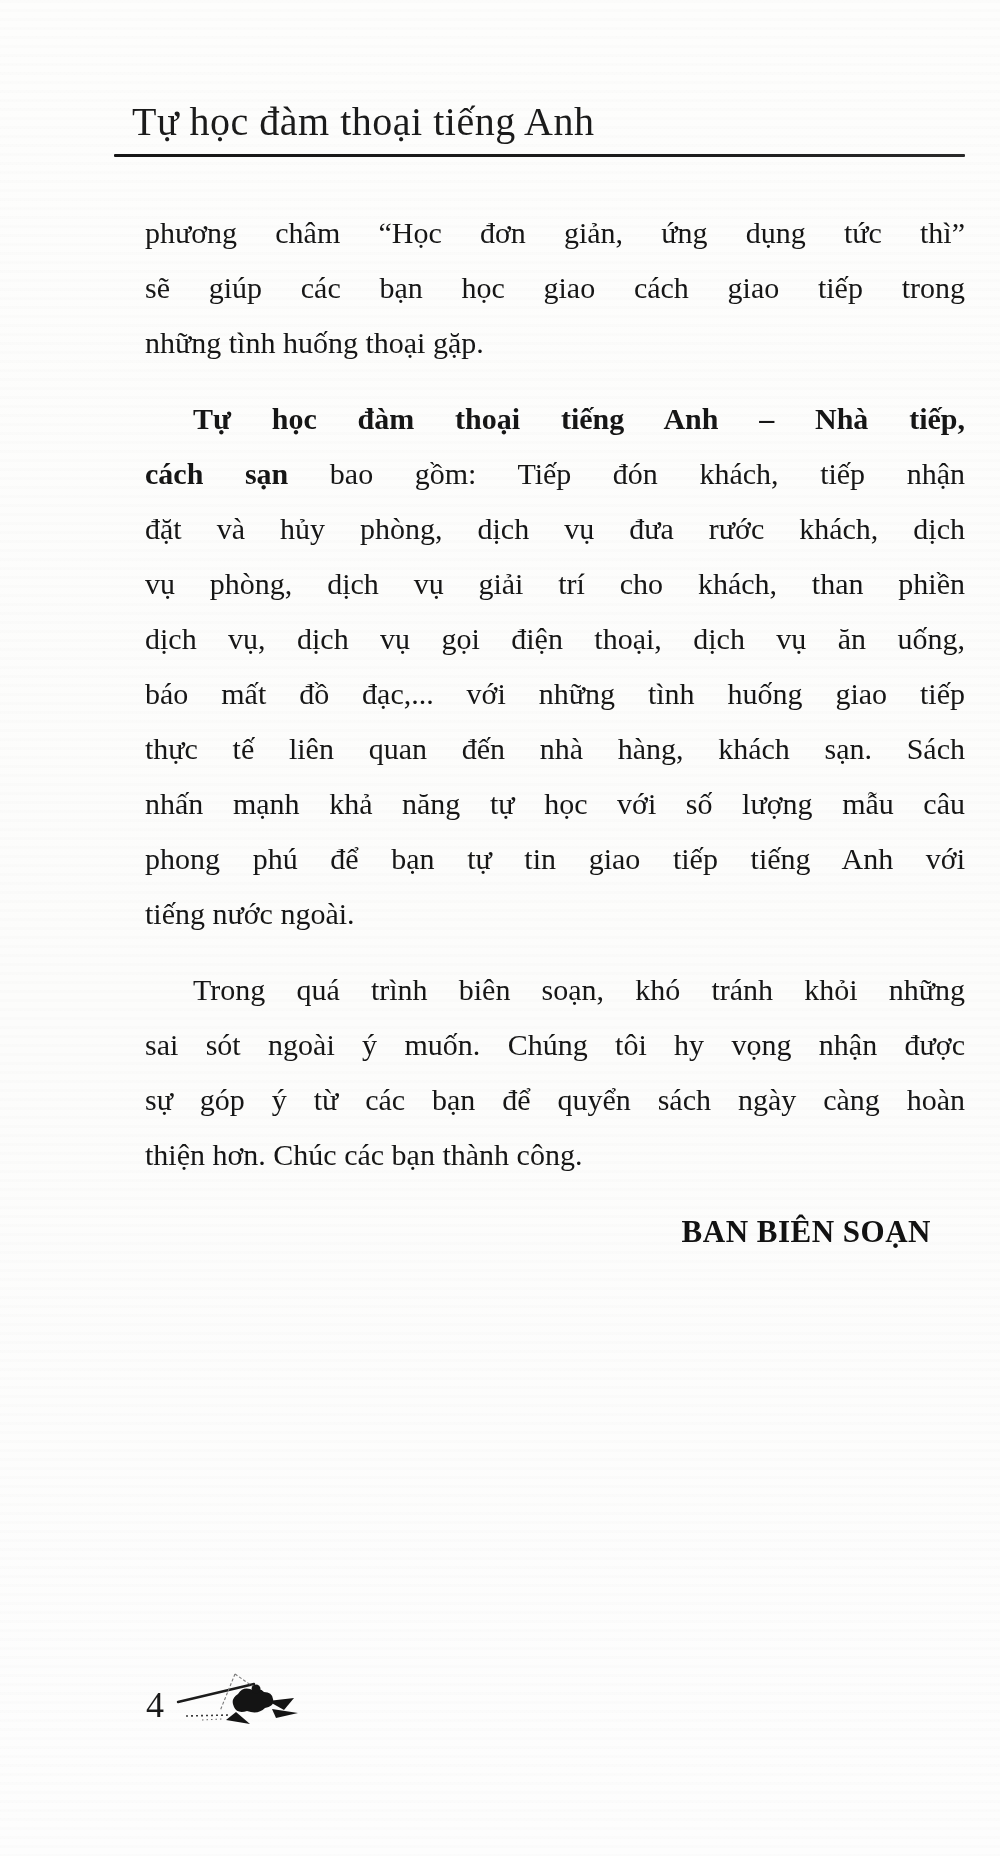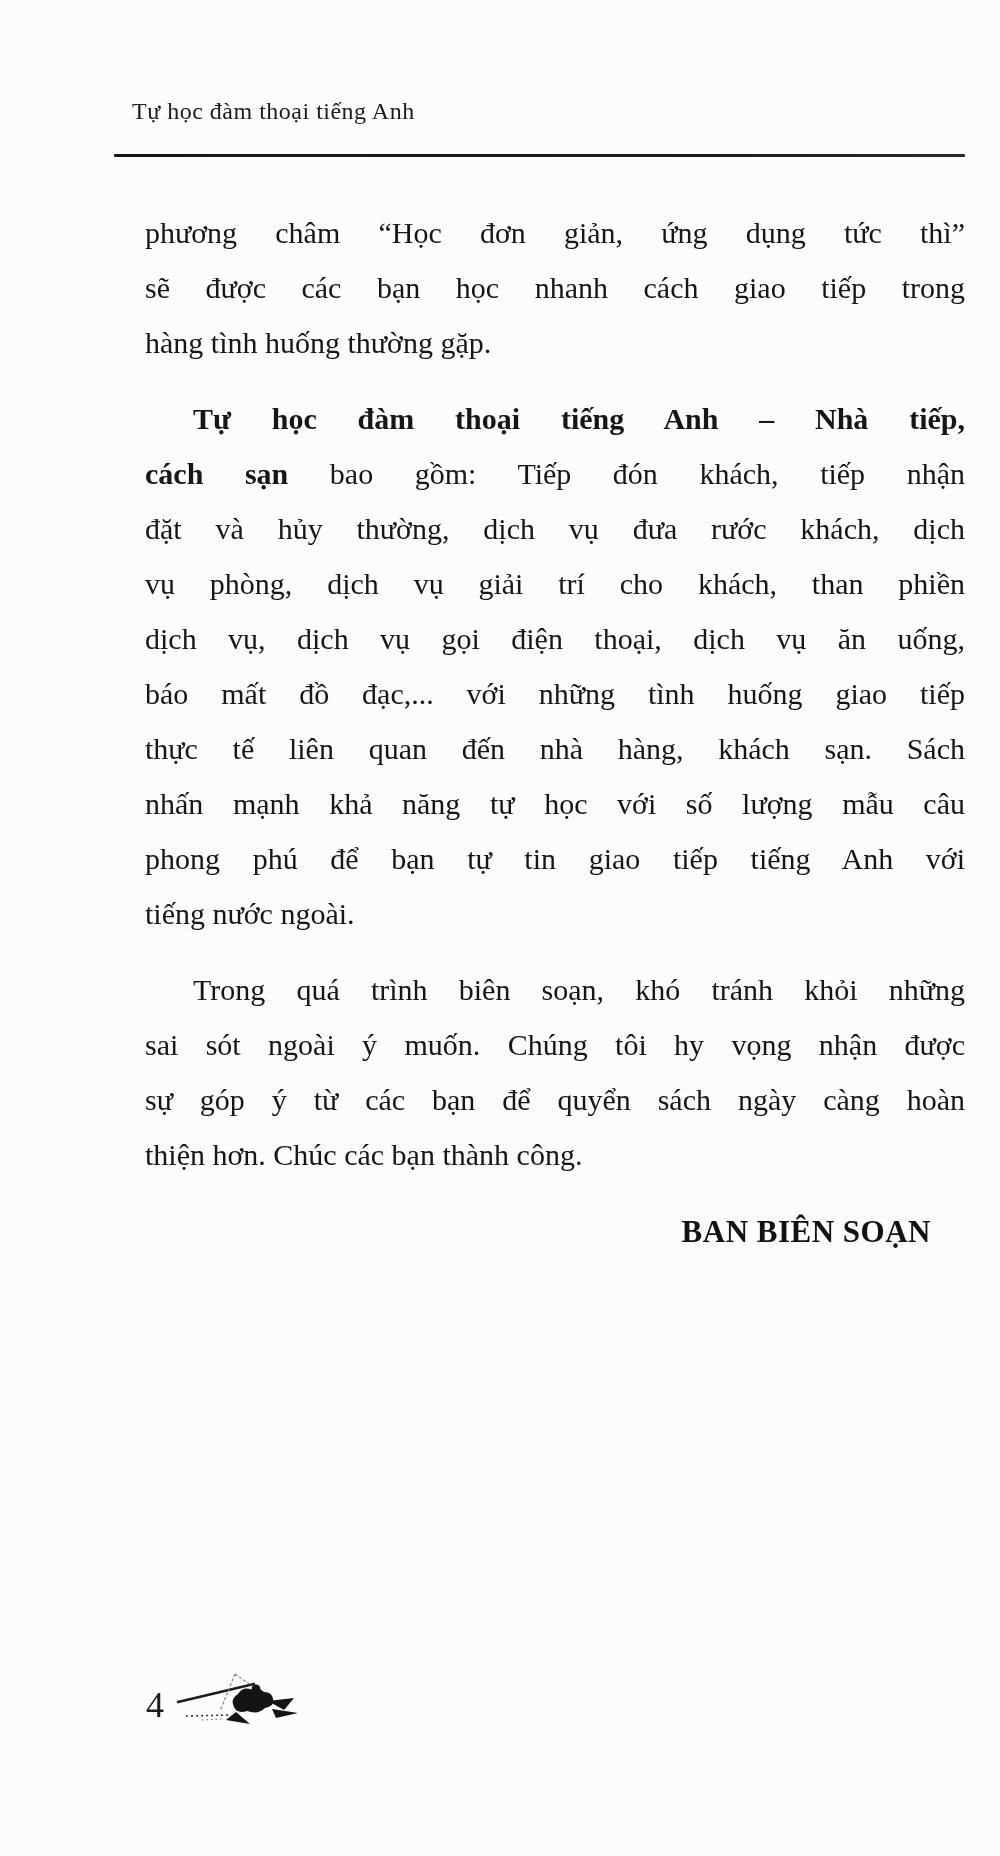--- a/index.html
+++ b/index.html
@@ -31,21 +31,21 @@
   .running-header {
     position: absolute;
     left: 0;
     top: 0;
     width: 100%;
   }
   .running-title {
     position: absolute;
     left: 132px;
     top: 98px;
-    font-size: 24px;
+    font-size: 40px;
     letter-spacing: 0.5px;
     white-space: nowrap;
     color: #1b1b1b;
   }
   .header-rule {
     position: absolute;
     left: 114px;
     top: 154px;
     width: 851px;
     height: 3px;
@@ -123,28 +123,28 @@
 
   <div class="running-header">
     <span class="running-title">Tự học đàm thoại tiếng Anh</span>
     <div class="header-rule"></div>
   </div>
 
   <div class="body-text">
 
     <div class="para">
       <div class="line just">phương châm “Học đơn giản, ứng dụng tức thì”</div>
-      <div class="line just">sẽ được các bạn học nhanh cách giao tiếp trong</div>
-      <div class="line">hàng tình huống thường gặp.</div>
+      <div class="line just">sẽ giúp các bạn học giao cách giao tiếp trong</div>
+      <div class="line">những tình huống thoại gặp.</div>
     </div>
 
     <div class="para">
       <div class="line just indent bold">Tự học đàm thoại tiếng Anh – Nhà tiếp,</div>
       <div class="line just"><span class="bold">cách sạn</span><span> bao gồm: Tiếp đón khách, tiếp nhận</span></div>
-      <div class="line just">đặt và hủy thường, dịch vụ đưa rước khách, dịch</div>
+      <div class="line just">đặt và hủy phòng, dịch vụ đưa rước khách, dịch</div>
       <div class="line just">vụ phòng, dịch vụ giải trí cho khách, than phiền</div>
       <div class="line just">dịch vụ, dịch vụ gọi điện thoại, dịch vụ ăn uống,</div>
       <div class="line just">báo mất đồ đạc,... với những tình huống giao tiếp</div>
       <div class="line just">thực tế liên quan đến nhà hàng, khách sạn. Sách</div>
       <div class="line just">nhấn mạnh khả năng tự học với số lượng mẫu câu</div>
       <div class="line just">phong phú để bạn tự tin giao tiếp tiếng Anh với</div>
       <div class="line">tiếng nước ngoài.</div>
     </div>
 
     <div class="para">

